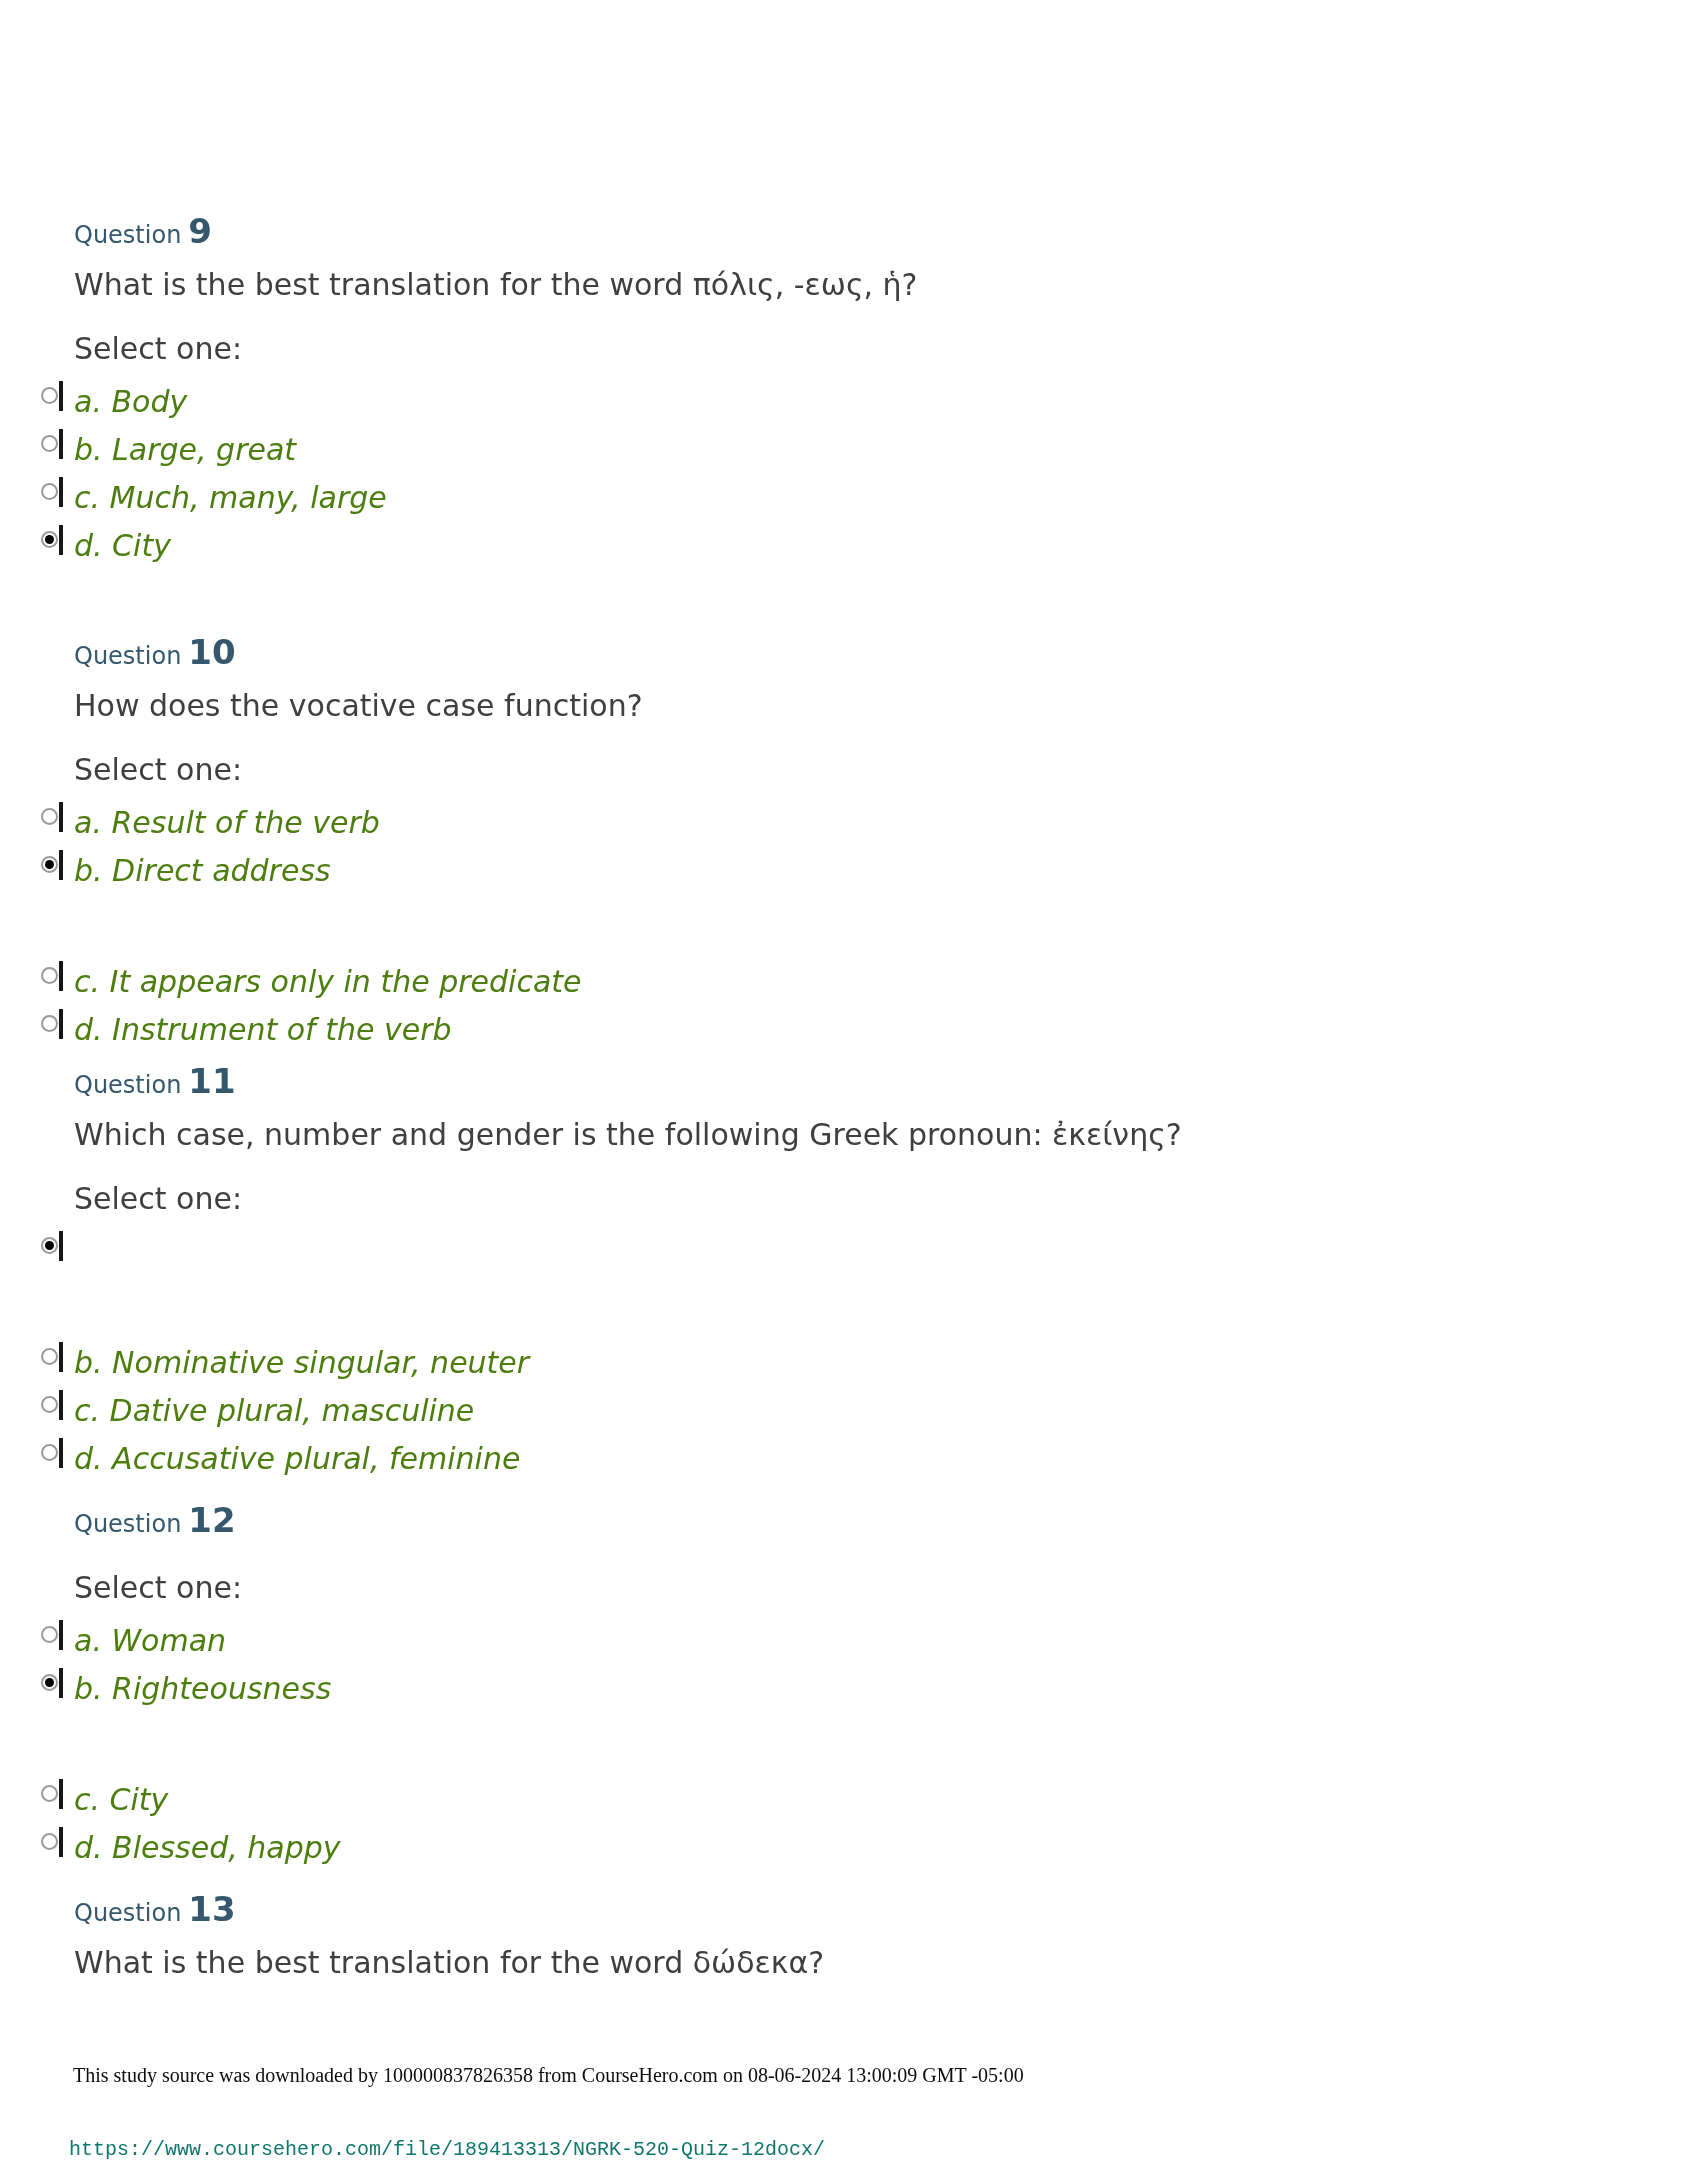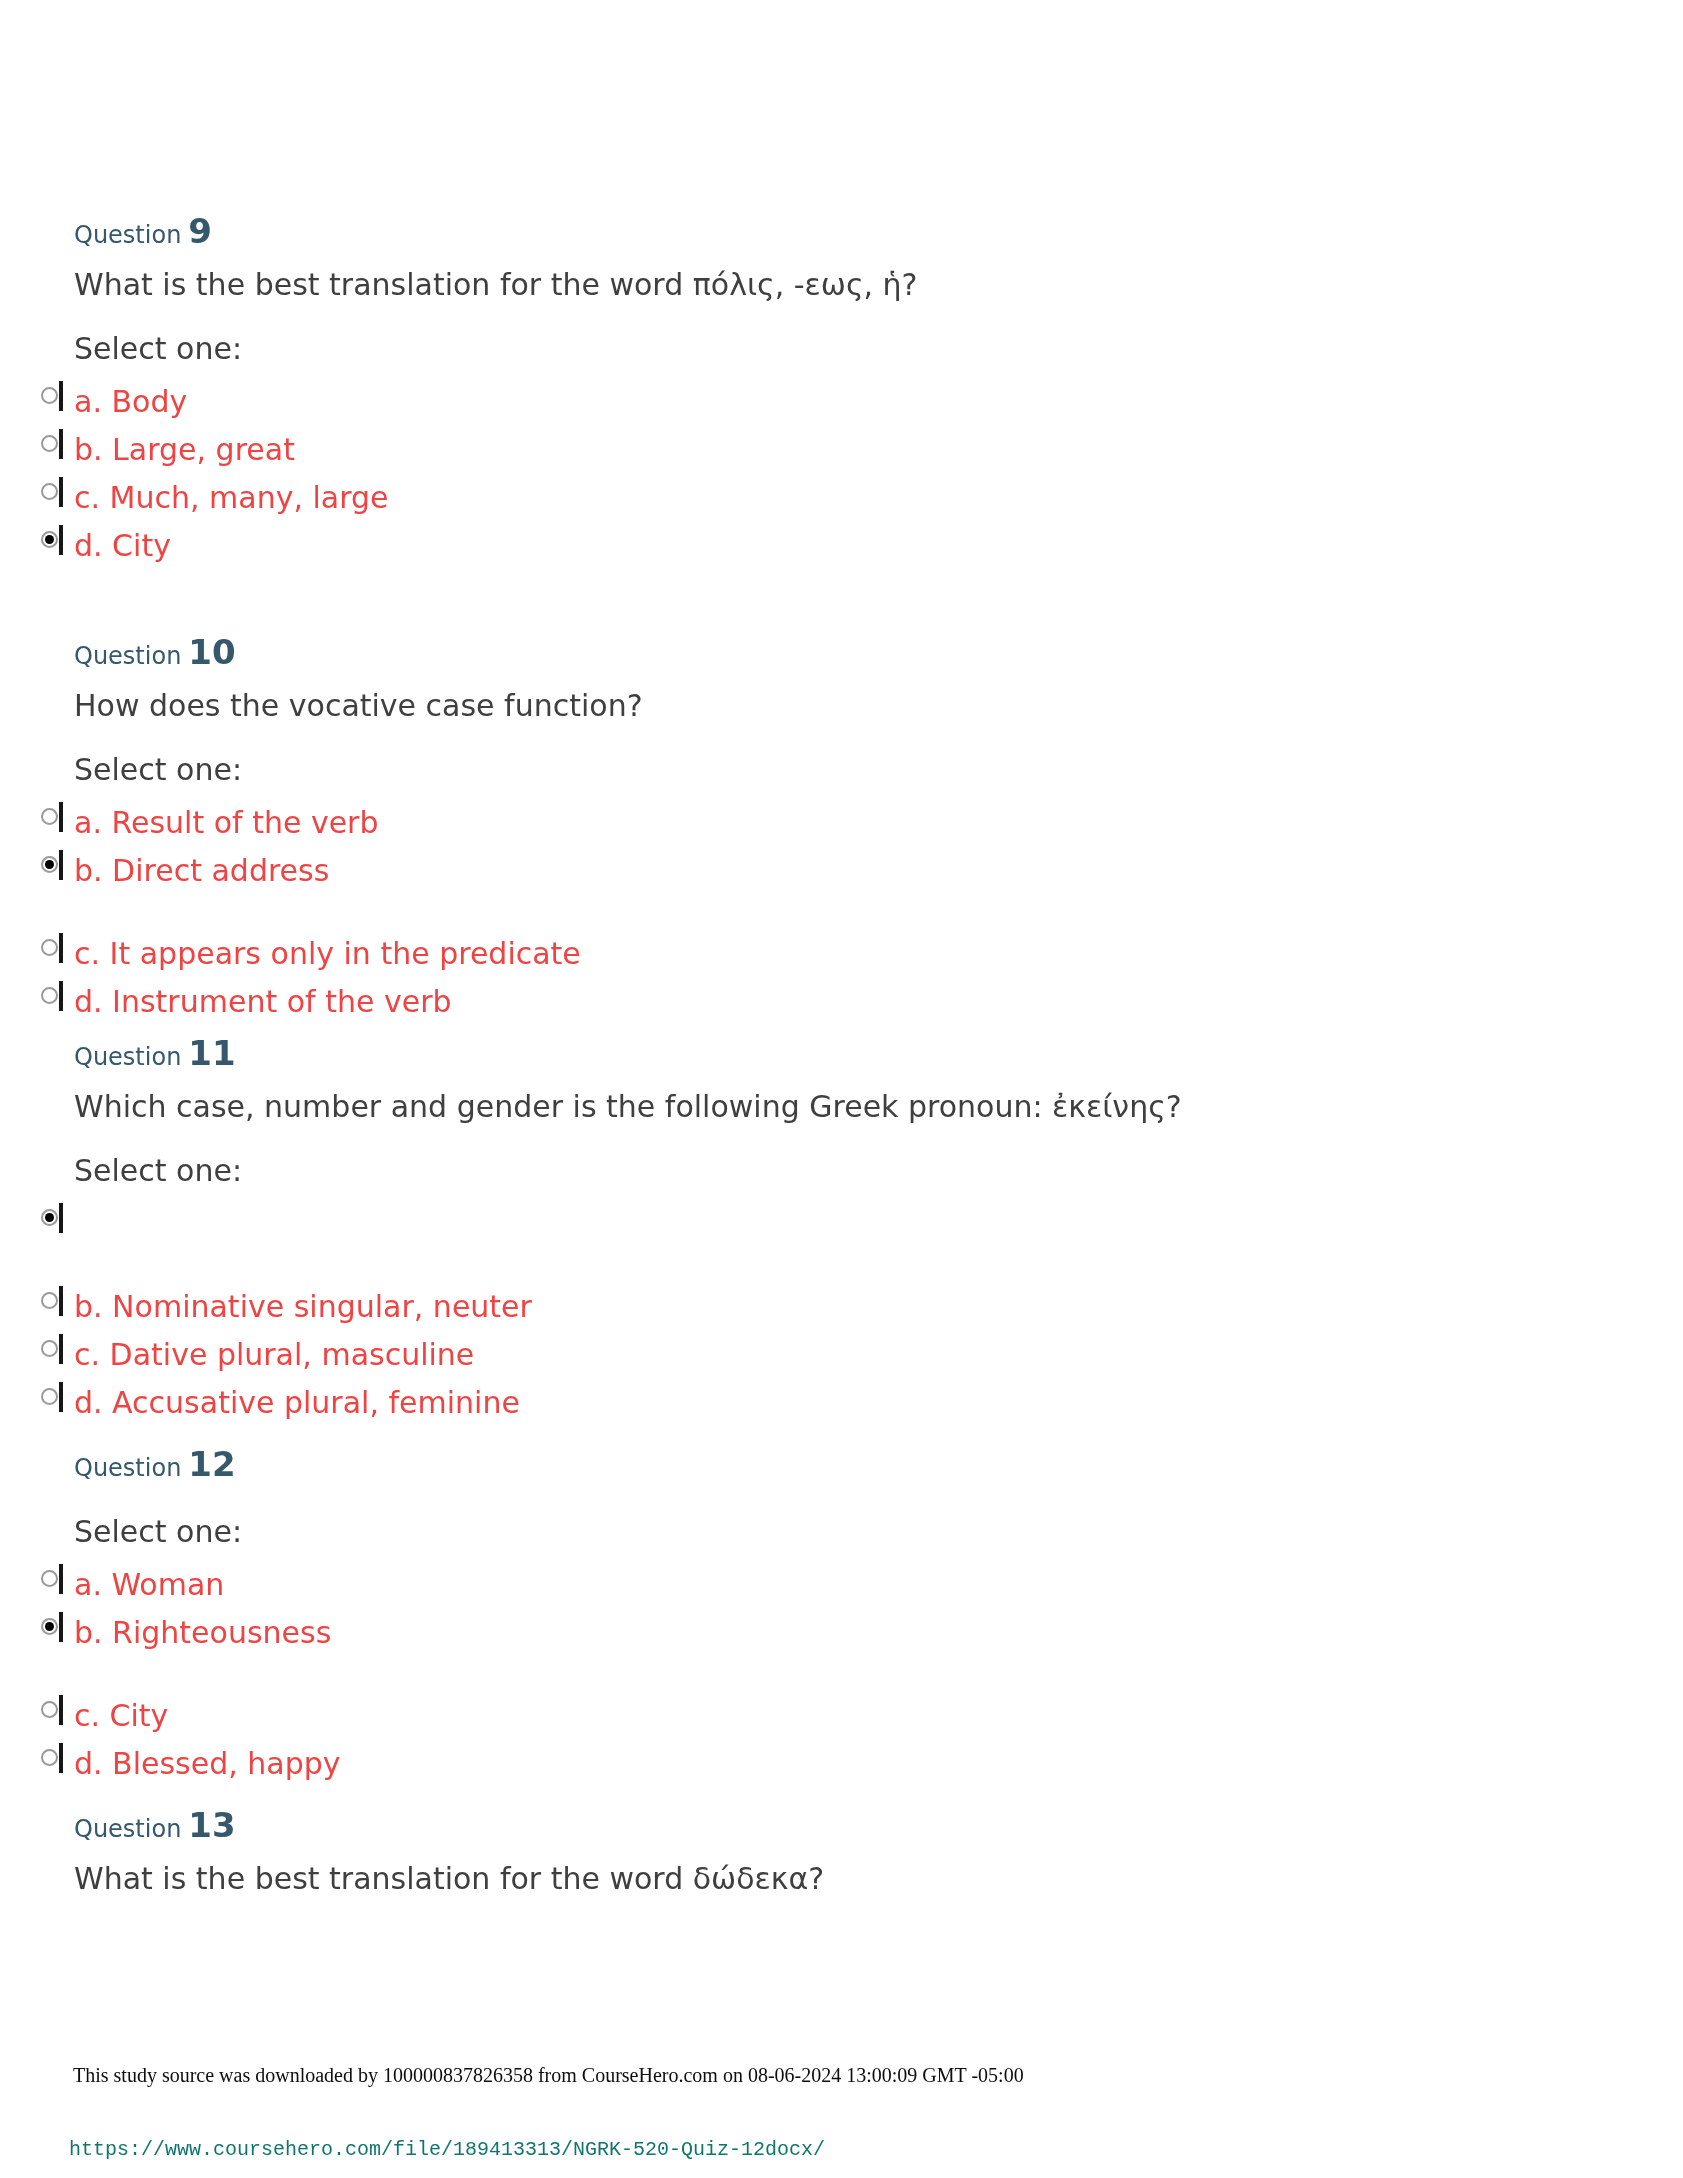--- a/index.html
+++ b/index.html
@@ -44,21 +44,21 @@
     margin-bottom: 8px;
     color: #3f3f3f;
   }
 
   .option-row {
     display: flex;
     align-items: flex-start;
     margin-left: -33px; 
     min-height: 48px;
   }
-  .option-row.gap-before { margin-top: 35px; text-align: center; }
+  .option-row.gap-before { margin-top: 63px; text-align: center; }
 
   .radio-wrap {
     flex: 0 0 33px;
     width: 33px;
     height: 48px;
     position: relative;
     cursor: pointer;
   }
   .radio-circle {
     position: absolute;
@@ -85,21 +85,22 @@
     left: 2px;
     top: 2px;
     width: 9px;
     height: 9px;
     background: #000;
     border-radius: 50%;
   }
   .option-label {
     font-size: 30px;
     line-height: 48px;
-    color: #ef4444;
+    color: #4d7c0f;
+    font-style: italic;
   }
 
   .footer-line {
     position: absolute;
     left: 73px;
     top: 2064px;
     font-family: "Liberation Serif", "DejaVu Serif", serif;
     font-size: 20px;
     color: #0d0d0d;
     white-space: nowrap;

